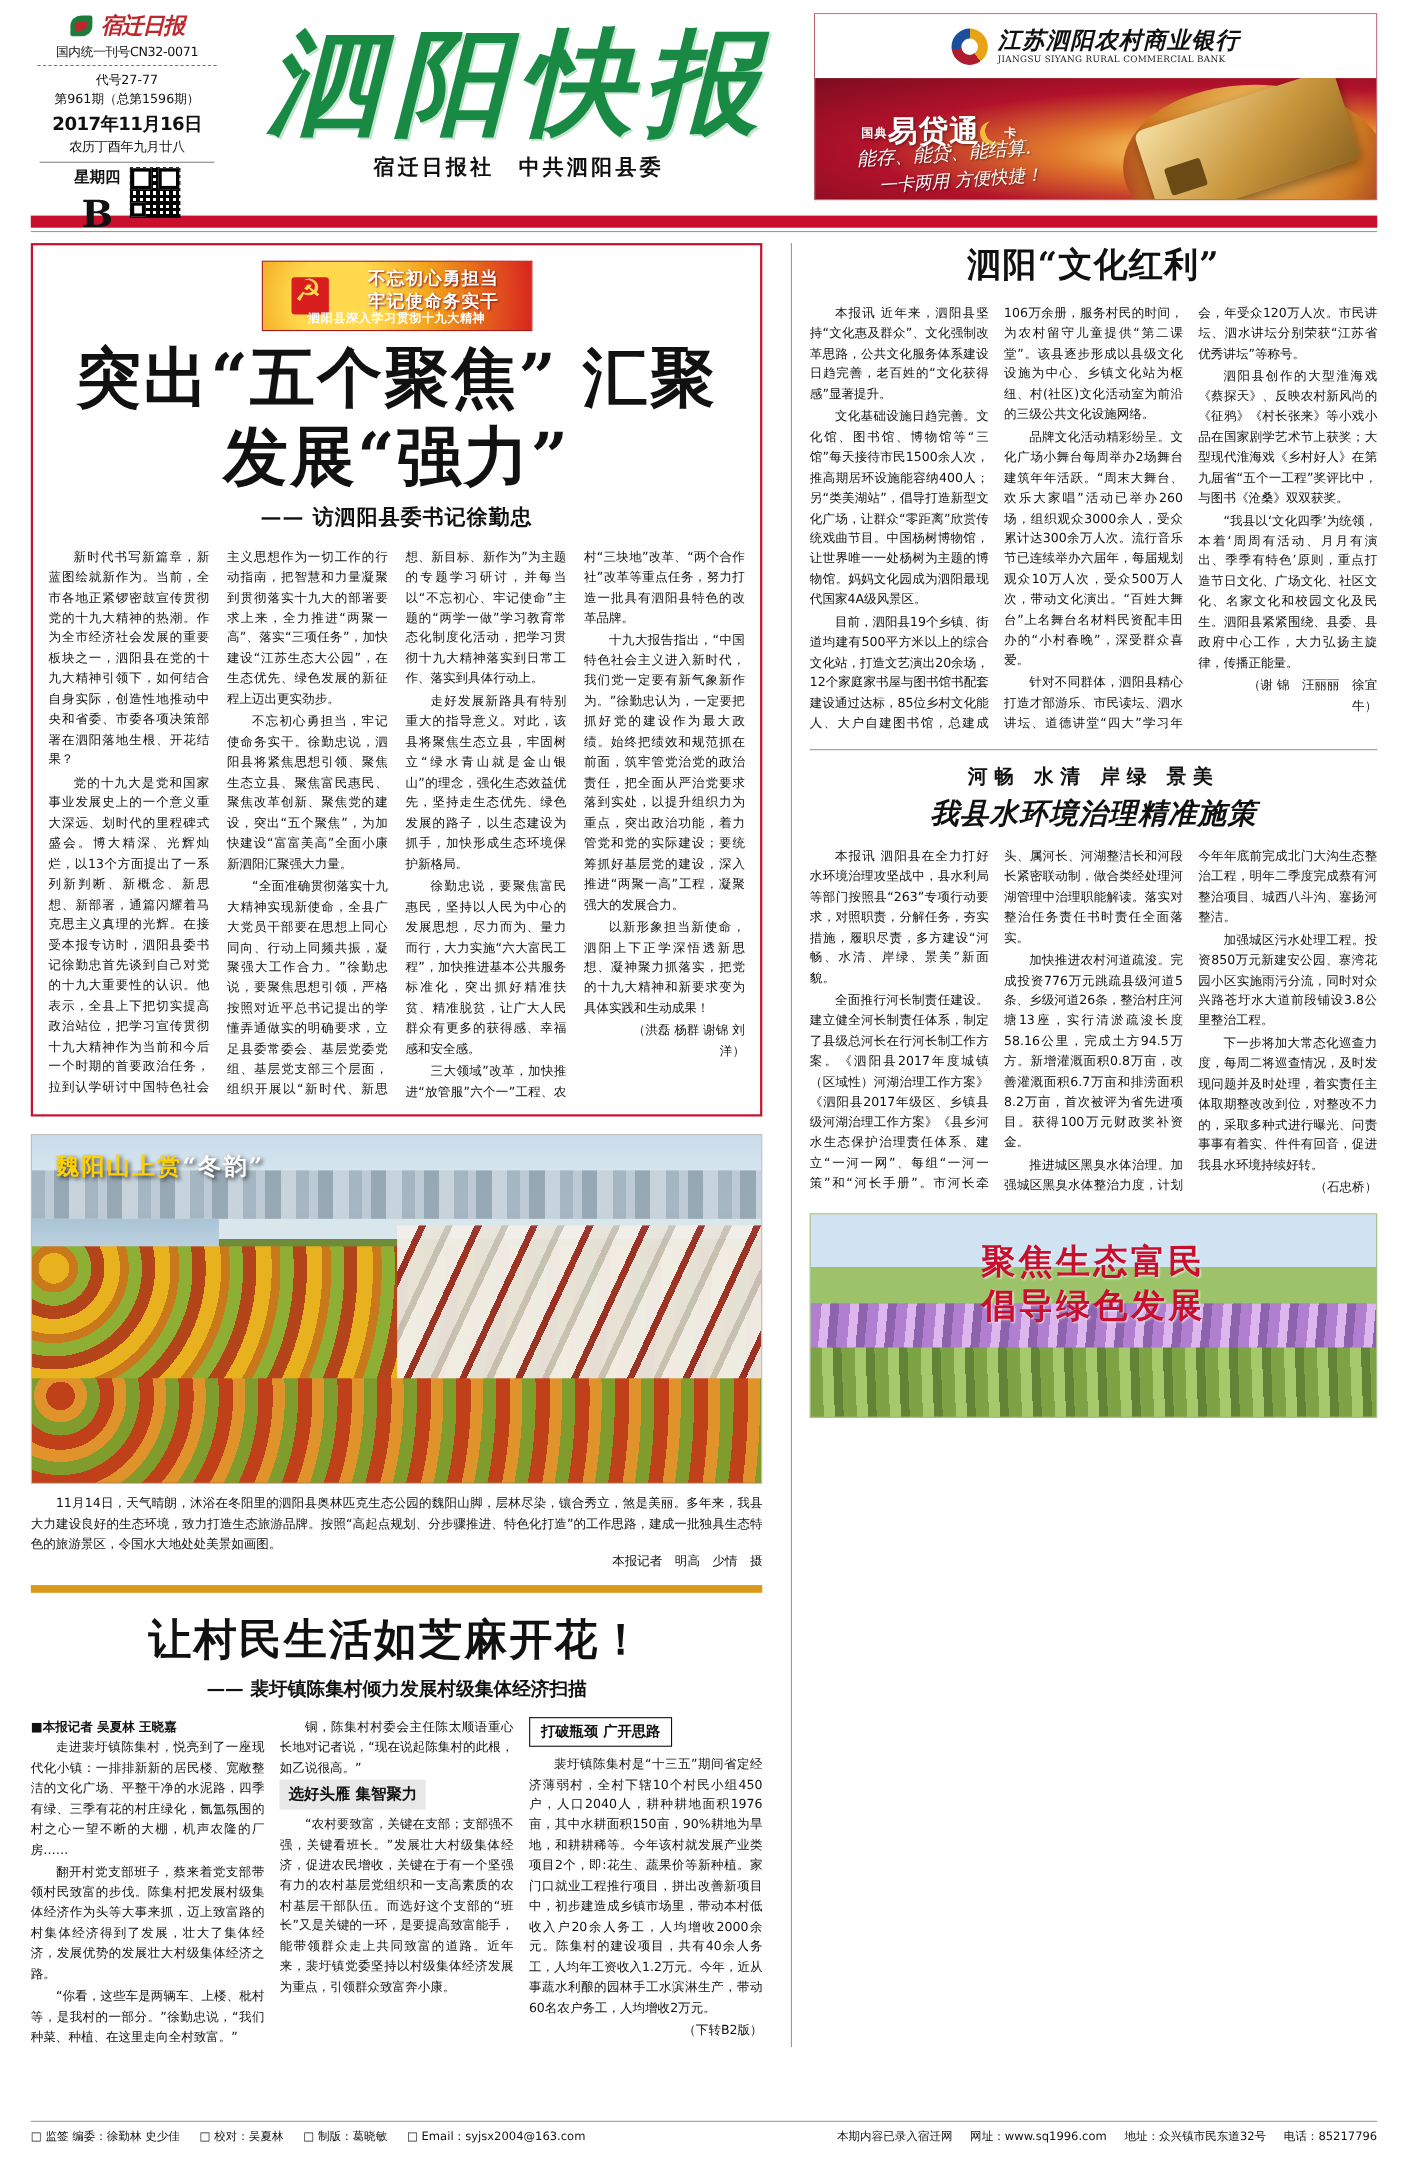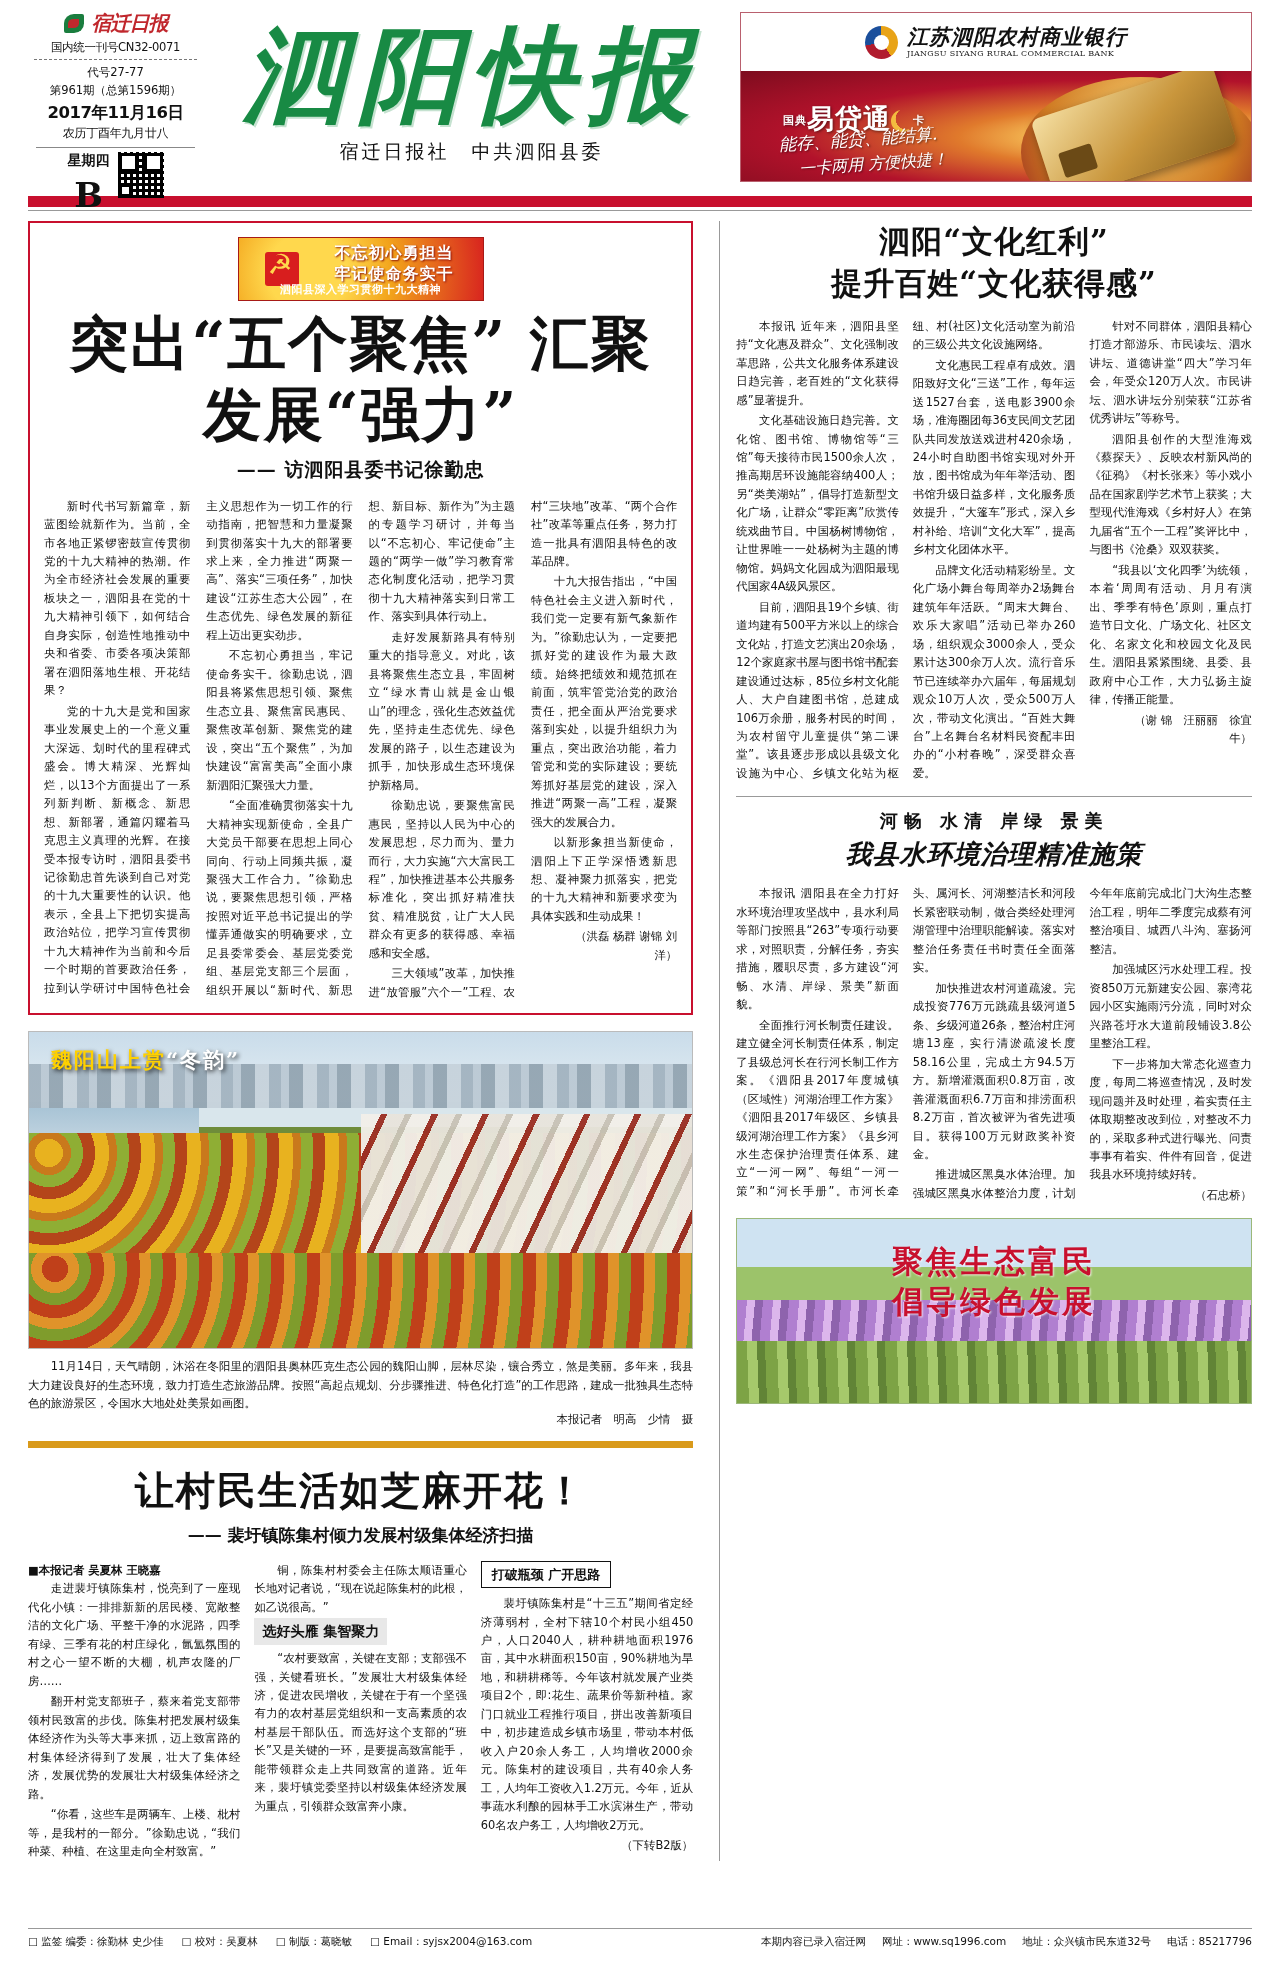--- a/index.html
+++ b/index.html
@@ -34,21 +34,21 @@
       repeating-linear-gradient(90deg, #000 0 3px, transparent 3px 6px);
     background-blend-mode: multiply; position: relative; }
   .qr:before, .qr:after { content:""; position:absolute; width:13px; height:13px; border:3px solid #000; background:#fff; }
   .qr:before { left:1px; top:1px; }
   .qr:after { right:1px; top:1px; }
   .qrdot { position:absolute; left:1px; bottom:1px; width:13px; height:13px; border:3px solid #000; background:#fff; }
 
   .mh-center { flex: 1; text-align: center; position: relative; padding-top: 14px; }
   .mh-title { font-family: "DejaVu Serif", serif; font-size: 104px; font-weight: bold; color: #188a44;
               letter-spacing: 10px; line-height: 1.05; font-style: italic; text-shadow: 2px 2px 0 rgba(24,138,68,.25); }
-  .mh-sub { font-size: 19px; font-weight: normal; letter-spacing: 3px; margin-top: 10px; color: #111; }
+  .mh-sub { font-size: 19px; font-weight: bold; letter-spacing: 3px; margin-top: 10px; color: #111; }
 
   .mh-right { width: 512px; padding-top: 6px; }
   .bank-ad { border: 1px solid #b9606e; height: 170px; display: flex; flex-direction: column; }
   .bank-top { height: 58px; background: #fff; display: flex; align-items: center; justify-content: center; gap: 9px; }
   .bank-mark { width: 33px; height: 33px; border-radius: 50%;
     background: conic-gradient(#e8a317 0 40%, #b01c2e 40% 72%, #1b4f9c 72% 100%); position: relative; }
   .bank-mark:after { content:""; position:absolute; inset:9px; background:#fff; border-radius:50%; }
   .bank-names { line-height: 1.15; }
   .bank-cn { font-family: "DejaVu Serif", serif; font-size: 21px; font-weight: bold; font-style: italic; color: #111; letter-spacing: 1px; }
   .bank-en { font-family: "DejaVu Serif", serif; font-size: 8px; letter-spacing: .3px; color: #222; }
@@ -283,26 +283,24 @@
             <p class="byline-r">（下转B2版）</p>
           </div>
         </div>
       </div>
     </div>
 
     <div class="col-right">
 
       <div>
         <div class="r-title">泗阳“文化红利”</div>
-        <div class="r-title">提升百姓“文化获得感”</div>
         <div class="r-cols3">
           <p>本报讯 近年来，泗阳县坚持“文化惠及群众”、文化强制改革思路，公共文化服务体系建设日趋完善，老百姓的“文化获得感”显著提升。</p>
           <p>文化基础设施日趋完善。文化馆、图书馆、博物馆等“三馆”每天接待市民1500余人次，推高期居环设施能容纳400人；另“类美湖站”，倡导打造新型文化广场，让群众“零距离”欣赏传统戏曲节目。中国杨树博物馆，让世界唯一一处杨树为主题的博物馆。妈妈文化园成为泗阳最现代国家4A级风景区。</p>
           <p>目前，泗阳县19个乡镇、街道均建有500平方米以上的综合文化站，打造文艺演出20余场，12个家庭家书屋与图书馆书配套建设通过达标，85位乡村文化能人、大户自建图书馆，总建成106万余册，服务村民的时间，为农村留守儿童提供“第二课堂”。该县逐步形成以县级文化设施为中心、乡镇文化站为枢纽、村(社区)文化活动室为前沿的三级公共文化设施网络。</p>
-          <p>文化惠民工程卓有成效。泗阳致好文化“三送”工作，每年运送1527台套，送电影3900余场，准海圈团每36支民间文艺团队共同发放送戏进村420余场，24小时自助图书馆实现对外开放，图书馆成为年年举活动、图书馆升级日益多样，文化服务质效提升，“大篷车”形式，深入乡村补给、培训“文化大军”，提高乡村文化团体水平。</p>
           <p>品牌文化活动精彩纷呈。文化广场小舞台每周举办2场舞台建筑年年活跃。“周末大舞台、欢乐大家唱”活动已举办260场，组织观众3000余人，受众累计达300余万人次。流行音乐节已连续举办六届年，每届规划观众10万人次，受众500万人次，带动文化演出。“百姓大舞台”上名舞台名材料民资配丰田办的“小村春晚”，深受群众喜爱。</p>
           <p>针对不同群体，泗阳县精心打造才部游乐、市民读坛、泗水讲坛、道德讲堂“四大”学习年会，年受众120万人次。市民讲坛、泗水讲坛分别荣获“江苏省优秀讲坛”等称号。</p>
           <p>泗阳县创作的大型淮海戏《蔡探天》、反映农村新风尚的《征鸦》《村长张来》等小戏小品在国家剧学艺术节上获奖；大型现代淮海戏《乡村好人》在第九届省“五个一工程”奖评比中，与图书《沧桑》双双获奖。</p>
           <p>“我县以‘文化四季’为统领，本着‘周周有活动、月月有演出、季季有特色’原则，重点打造节日文化、广场文化、社区文化、名家文化和校园文化及民生。泗阳县紧紧围绕、县委、县政府中心工作，大力弘扬主旋律，传播正能量。</p>
           <p class="byline-r">（谢 锦　汪丽丽　徐宜牛）</p>
         </div>
       </div>
 
       <div class="r-rule"></div>
 

